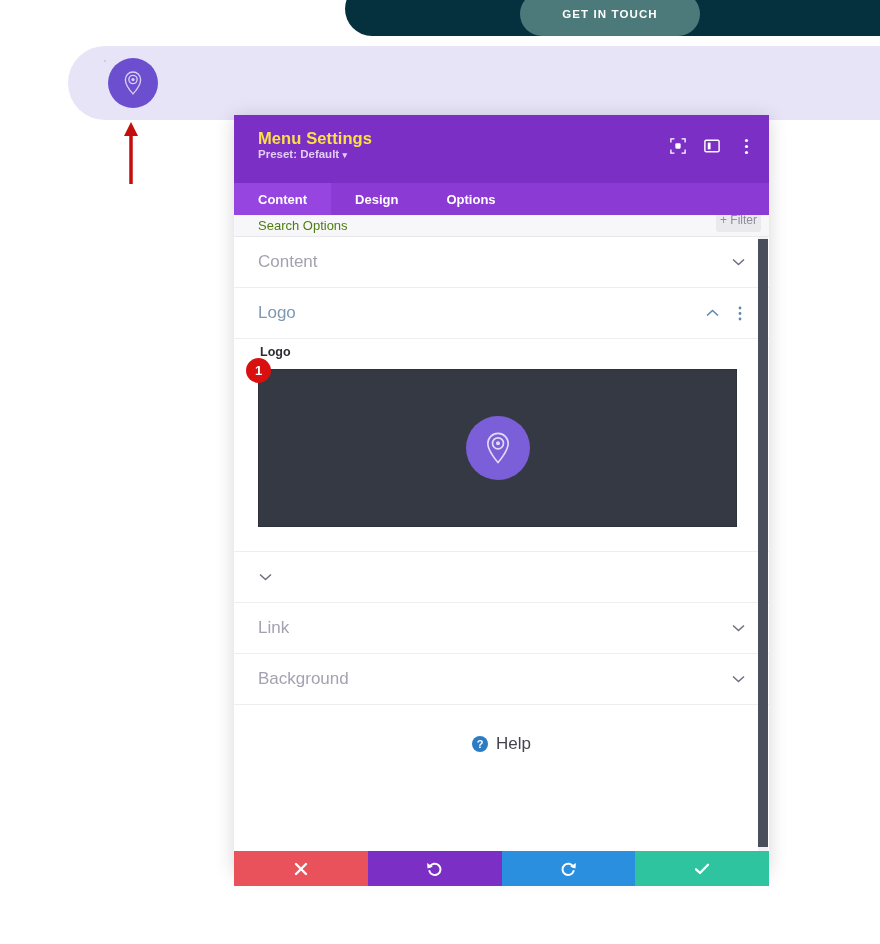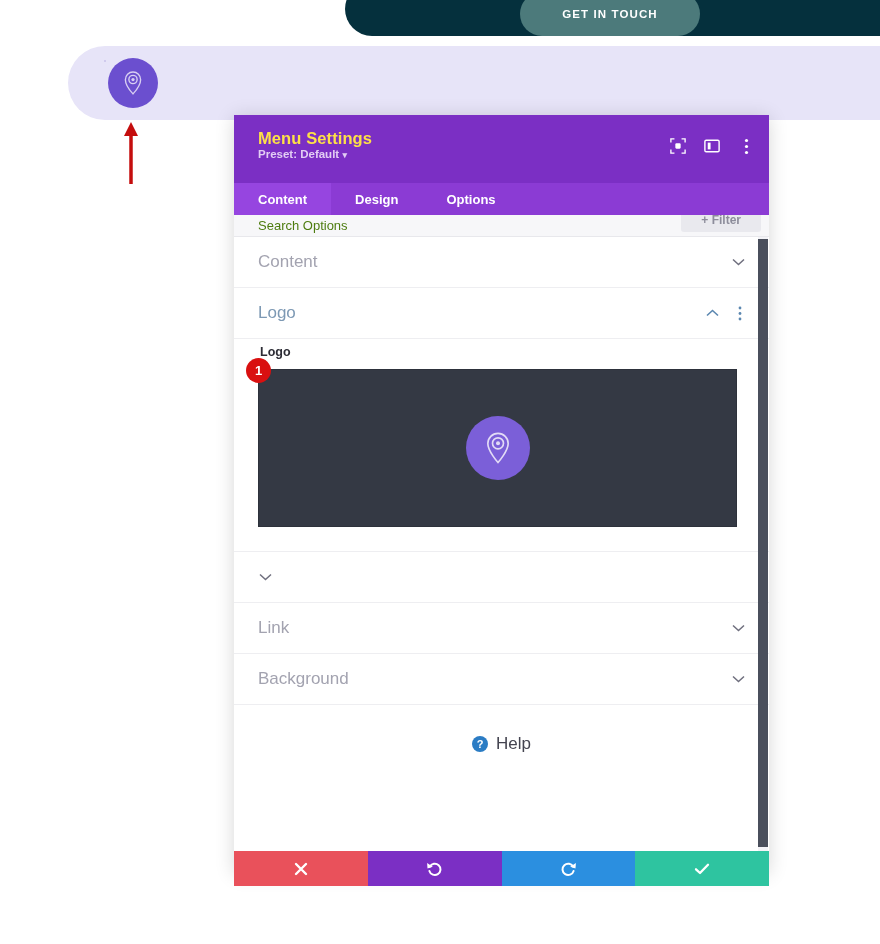--- a/index.html
+++ b/index.html
@@ -168,24 +168,23 @@
     font-size: 13px;
     margin-top: 8px;
   }
   .filter-btn {
     position: absolute;
     right: 8px;
     top: -7px;
     background: #e9e9ee;
     color: #8d8d9b;
     font-size: 12px;
-    padding: 5px 20px;
+    padding: 5px 4px;
     border-radius: 3px;
     cursor: pointer;
-    font-weight: bold;
   }
 
   .modal-body {
     height: 614px;
     background: #ffffff;
     position: relative;
     overflow: hidden;
   }
 
   .accordion-row {

